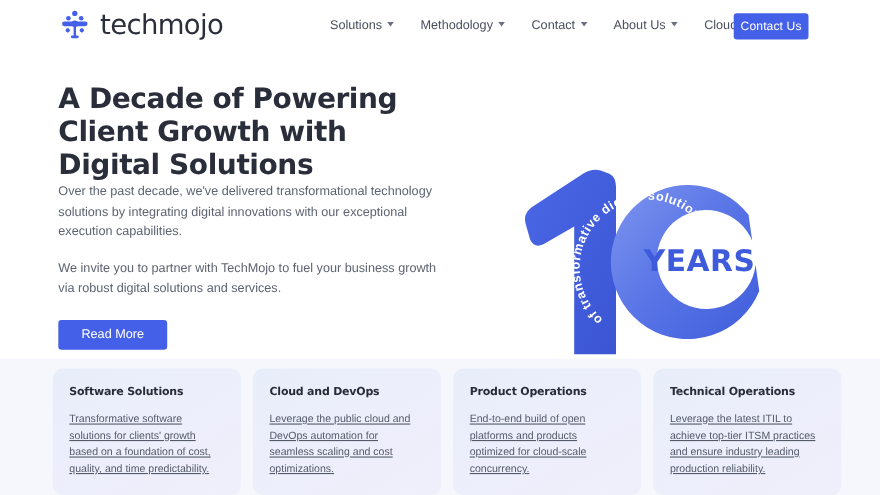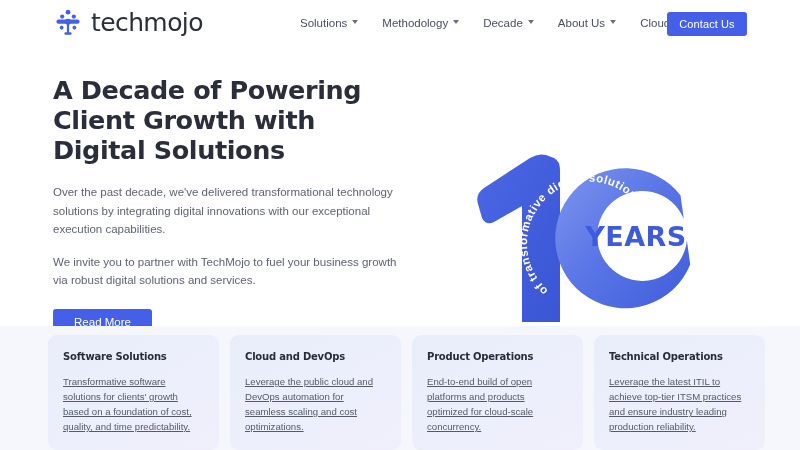--- a/index.html
+++ b/index.html
@@ -29,38 +29,38 @@
     display:flex; gap:5px;
     font-size:11.5px; color:#4a4f5c; padding:0 14px 0 0; margin-right:10px;
     cursor:pointer; white-space:nowrap;
   }
   .nav-item .lbl { line-height:1; }
   .caret {
     width:0; height:0; border-left:3.5px solid transparent; border-right:3.5px solid transparent;
     border-top:4px solid #6b7080; display:inline-block; margin-top:2px;
   }
   #contact-btn {
-    position:absolute; left:667px; top:12px; width:80px; height:24px;
+    position:absolute; left:667px; top:12px; width:68px; height:24px;
     background:#4460e8; color:#ffffff; border:none; border-radius:3px;
     font-size:11px; font-family:"Liberation Sans", sans-serif;
     cursor:pointer; display:flex; align-items:center; justify-content:center;
     letter-spacing:0.1px;
   }
 
   
   #hero { position:absolute; top:48px; left:0; width:800px; height:278px; background:#fff; }
   #hero-copy { position:absolute; left:53px; top:27px; width:345px; }
   #headline {
     font-size:25.5px; line-height:30px; font-weight:700; color:#2a2e3b;
     letter-spacing:-0.4px; font-family:"DejaVu Sans", sans-serif;
   }
   .hero-para {
     font-size:11.5px; line-height:18.5px; color:#5d6370; margin-top:0;
   }
-  #para1 { margin-top:18px; }
+  #para1 { }
   #para2 { margin-top:14px; }
   #read-more {
     margin-top:19px; width:99px; height:27px; background:#4460e8; color:#fff;
     border:none; border-radius:3px; font-size:11.5px;
     font-family:"Liberation Sans", sans-serif; cursor:pointer;
     display:flex; align-items:center; justify-content:center;
   }
 
   
   #pager { position:absolute; left:368px; top:314px; display:flex; gap:8px; align-items:center; }
@@ -122,21 +122,21 @@
     <nav id="nav">
       <div class="nav-item">
         <span class="lbl">Solutions</span>
         <span class="caret"></span>
       </div>
       <div class="nav-item">
         <span class="lbl">Methodology</span>
         <span class="caret"></span>
       </div>
       <div class="nav-item">
-        <span class="lbl">Decade</span>
+        <span class="lbl">Contact</span>
         <span class="caret"></span>
       </div>
       <div class="nav-item">
         <span class="lbl">About Us</span>
         <span class="caret"></span>
       </div>
       <div class="nav-item">
         <span class="lbl">Cloud</span>
         <span class="caret"></span>
       </div>

